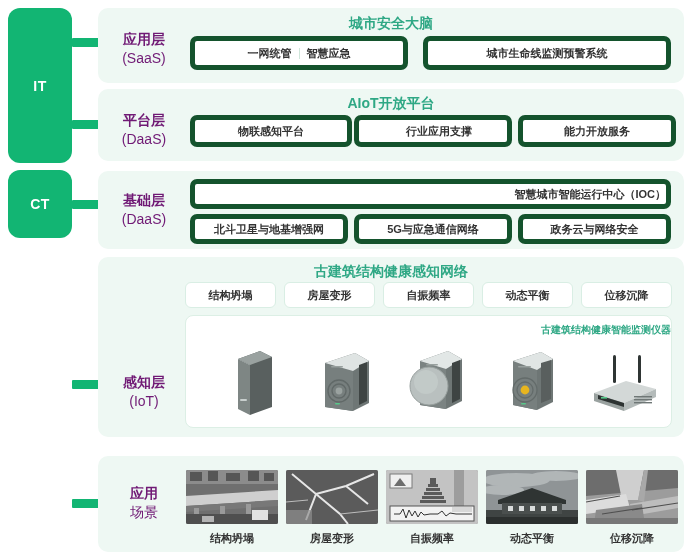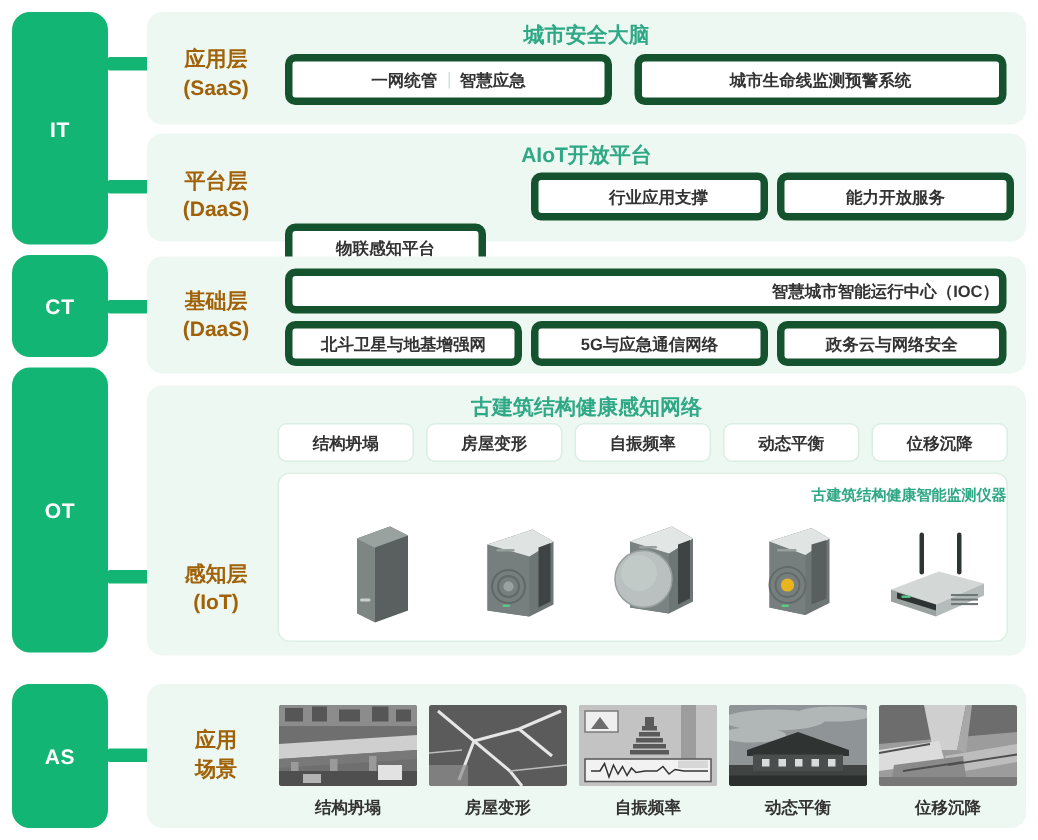--- a/index.html
+++ b/index.html
@@ -54,27 +54,27 @@
     width: 586px;
     background: #eef8f3;
     border-radius: 10px;
     box-sizing: border-box;
   }
   .panel-label {
     position: absolute;
     left: 10px;
     width: 72px;
     text-align: center;
-    color: #a16207;
+    color: #701a75;
     font-size: 14px;
     font-weight: bold;
     line-height: 19px;
   }
   .panel-label .sub {
-    font-weight: bold;
+    font-weight: normal;
   }
   .panel-title {
     position: absolute;
     color: #2fa885;
     font-size: 14px;
     font-weight: bold;
     text-align: center;
     width: 100%;
     left: 0;
   }
@@ -174,28 +174,22 @@
     <span>IT</span>
   </div>
   <div class="connector" style="top:38px;"></div>
   <div class="connector" style="top:120px;"></div>
 
   <div class="rail-block" style="top:170px; height:68px;">
     <span>CT</span>
   </div>
   <div class="connector" style="top:200px;"></div>
 
-  <div class="rail-block" style="top:245px; height:190px;">
-    <span>OT</span>
-  </div>
   <div class="connector" style="top:380px;"></div>
 
-  <div class="rail-block" style="top:456px; height:96px;">
-    <span>AS</span>
-  </div>
   <div class="connector" style="top:499px;"></div>
 
   <div class="panel" style="top:8px; height:75px;">
     <div class="panel-label" style="top:22px;">
       <div>应用层</div>
       <div class="sub">(SaaS)</div>
     </div>
     <div class="panel-title" style="top:7px;">城市安全大脑</div>
 
     <div class="card" style="left:92px; top:28px; width:218px; height:34px;">
@@ -208,21 +202,21 @@
     </div>
   </div>
 
   <div class="panel" style="top:89px; height:72px;">
     <div class="panel-label" style="top:22px;">
       <div>平台层</div>
       <div class="sub">(DaaS)</div>
     </div>
     <div class="panel-title" style="top:6px;">AIoT开放平台</div>
 
-    <div class="card" style="left:92px; top:26px; width:134px; height:32px;margin-top:34px;">
+    <div class="card" style="left:92px; top:26px; width:162px; height:32px;">
       <span>物联感知平台</span>
     </div>
     <div class="card" style="left:256px; top:26px; width:158px; height:32px;padding-left:12px;">
       <span>行业应用支撑</span>
     </div>
     <div class="card" style="left:420px; top:26px; width:158px; height:32px;">
       <span>能力开放服务</span>
     </div>
   </div>
 

